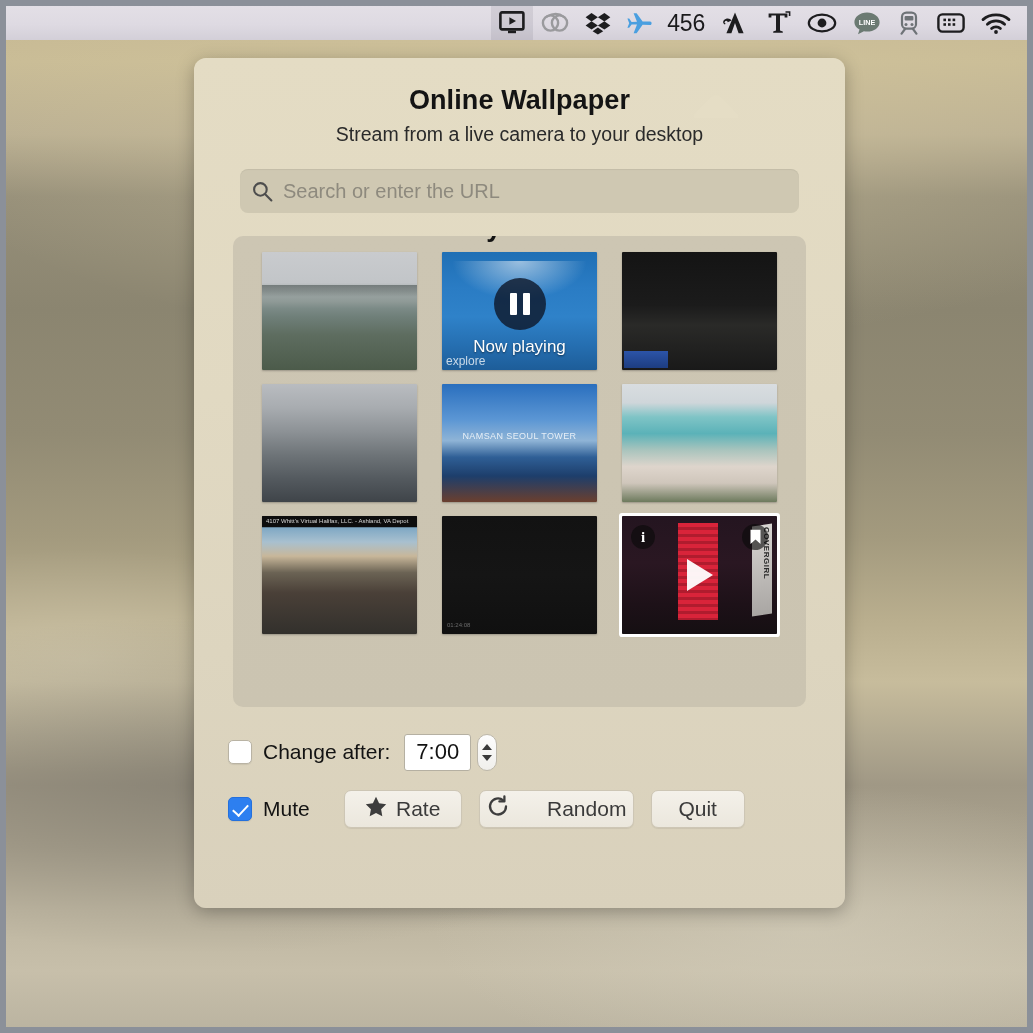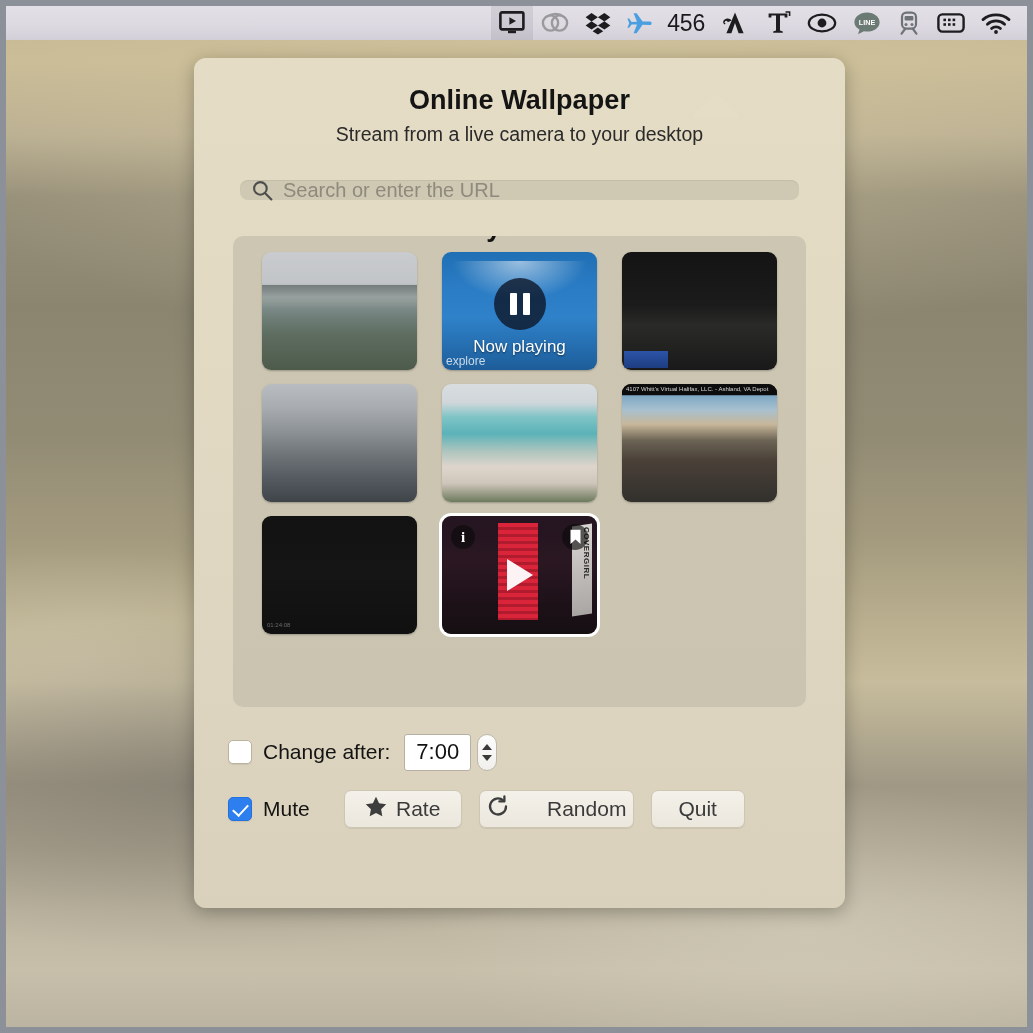--- a/index.html
+++ b/index.html
@@ -84,21 +84,21 @@
   .pop-title{
     text-align:center;font-size:27px;font-weight:bold;color:#141414;
     padding-top:27px;letter-spacing:0.1px;
   }
   .pop-sub{
     text-align:center;font-size:19.5px;color:#2a2a2a;padding-top:7px;
   }
 
   
   .search-wrap{
-    margin:34px auto 0;width:559px;height:20px;
+    margin:23px auto 0;width:559px;height:44px;
     background:#cfc8b2;border-radius:8px;
     display:flex;align-items:center;
     box-shadow:inset 0 1px 1px rgba(0,0,0,0.06);
   }
   .search-icon{margin-left:12px;display:flex;align-items:center;}
   .search-input{
     flex:1;border:0;outline:0;background:transparent;
     font-family:"Liberation Sans",sans-serif;font-size:20px;color:#4b4b4b;
     padding-left:10px;
   }
@@ -113,21 +113,21 @@
   .grid-scroll{position:absolute;left:0;top:-26px;width:573px;}
   .grid-head{
     text-align:center;font-size:27px;font-weight:bold;color:#141414;
     height:34px;line-height:34px;
   }
   .grid{
     display:grid;grid-template-columns:repeat(3,155px);
     column-gap:25px;row-gap:14px;justify-content:center;padding-top:8px;
   }
   .thumb{
-    position:relative;width:155px;height:118px;border-radius:9px;overflow:hidden;
+    position:relative;width:155px;height:118px;border-radius:1px;overflow:hidden;
     box-shadow:0 1px 2px rgba(0,0,0,0.25);
   }
   .thumb-inner{position:absolute;inset:0;}
   .thumb.sel{
     box-shadow:0 0 0 3px #ffffff, 0 1px 3px rgba(0,0,0,0.4);
   }
 
   
   .t-nyc{background:
       linear-gradient(180deg,#c9cbce 0%,#c2c5c8 26%,#9fa7a6 33%,#8f9a97 42%,#7b8a86 48%,#6f7f79 55%,#5e6d60 70%,#4c5b4a 100%);}
@@ -397,20 +397,24 @@
           <div class="thumb">
             <div class="thumb-inner t-dark1">
               <div class="hk-tag"></div>
             </div>
           </div>
 
           <div class="thumb">
             <div class="thumb-inner t-city2"></div>
           </div>
 
+          <div class="thumb">
+            <div class="thumb-inner t-seoul"></div>
+            <div class="seoul-text">NAMSAN SEOUL TOWER</div>
+          </div>
 
           <div class="thumb">
             <div class="thumb-inner t-beach"></div>
           </div>
 
           <div class="thumb">
             <div class="thumb-inner t-town"></div>
             <div class="cam-banner">4107 Whitt's  Virtual Halifax, LLC. - Ashland, VA Depot</div>
           </div>
 

